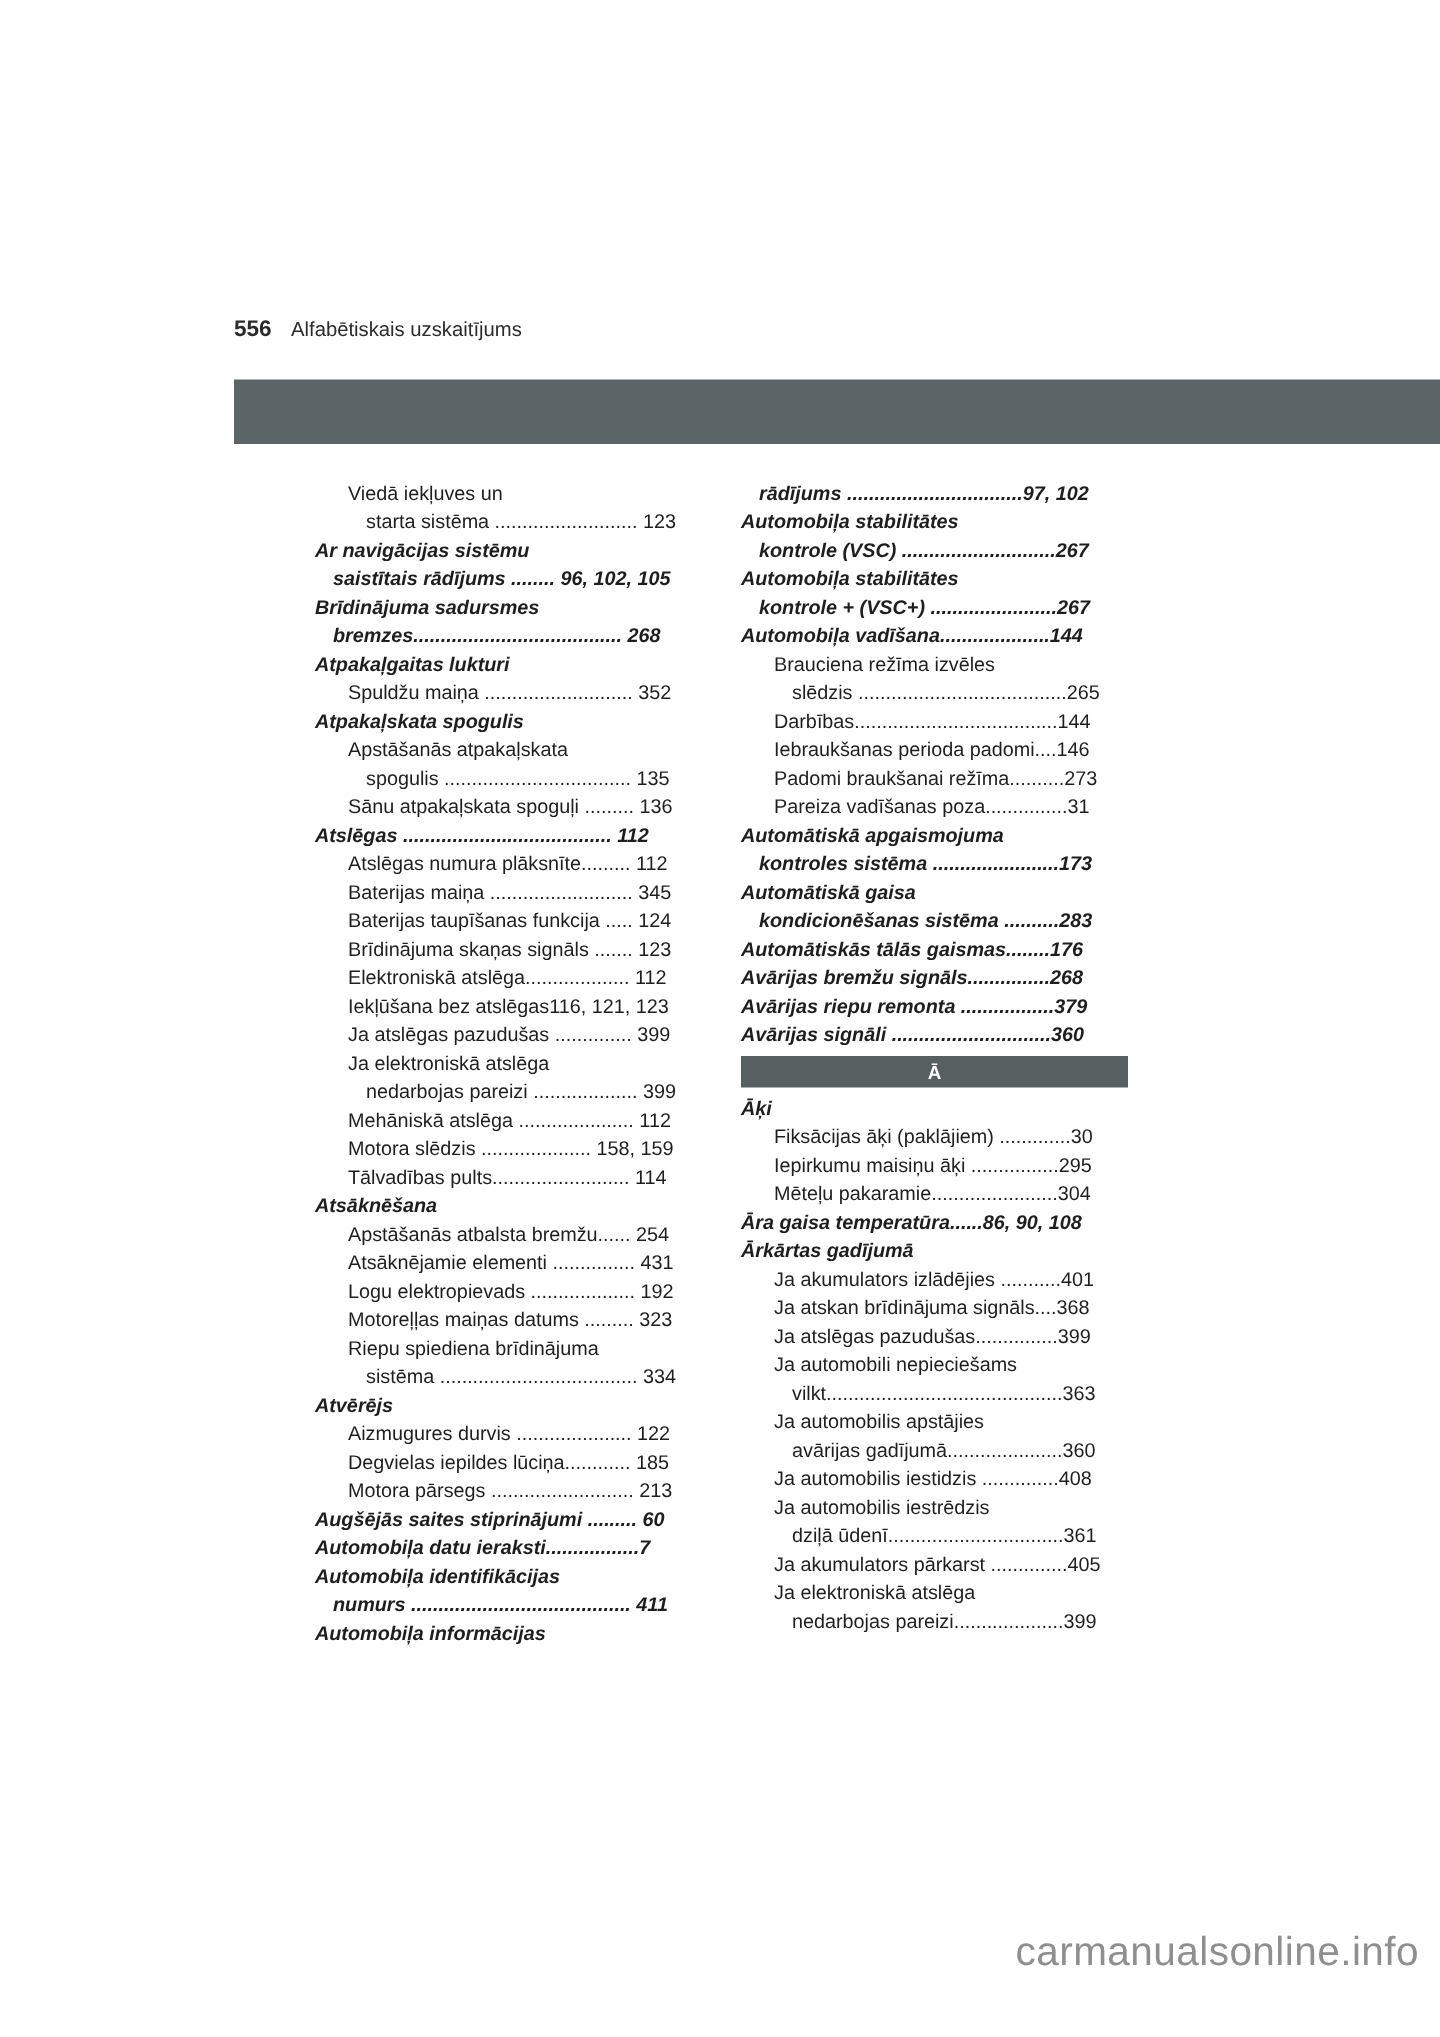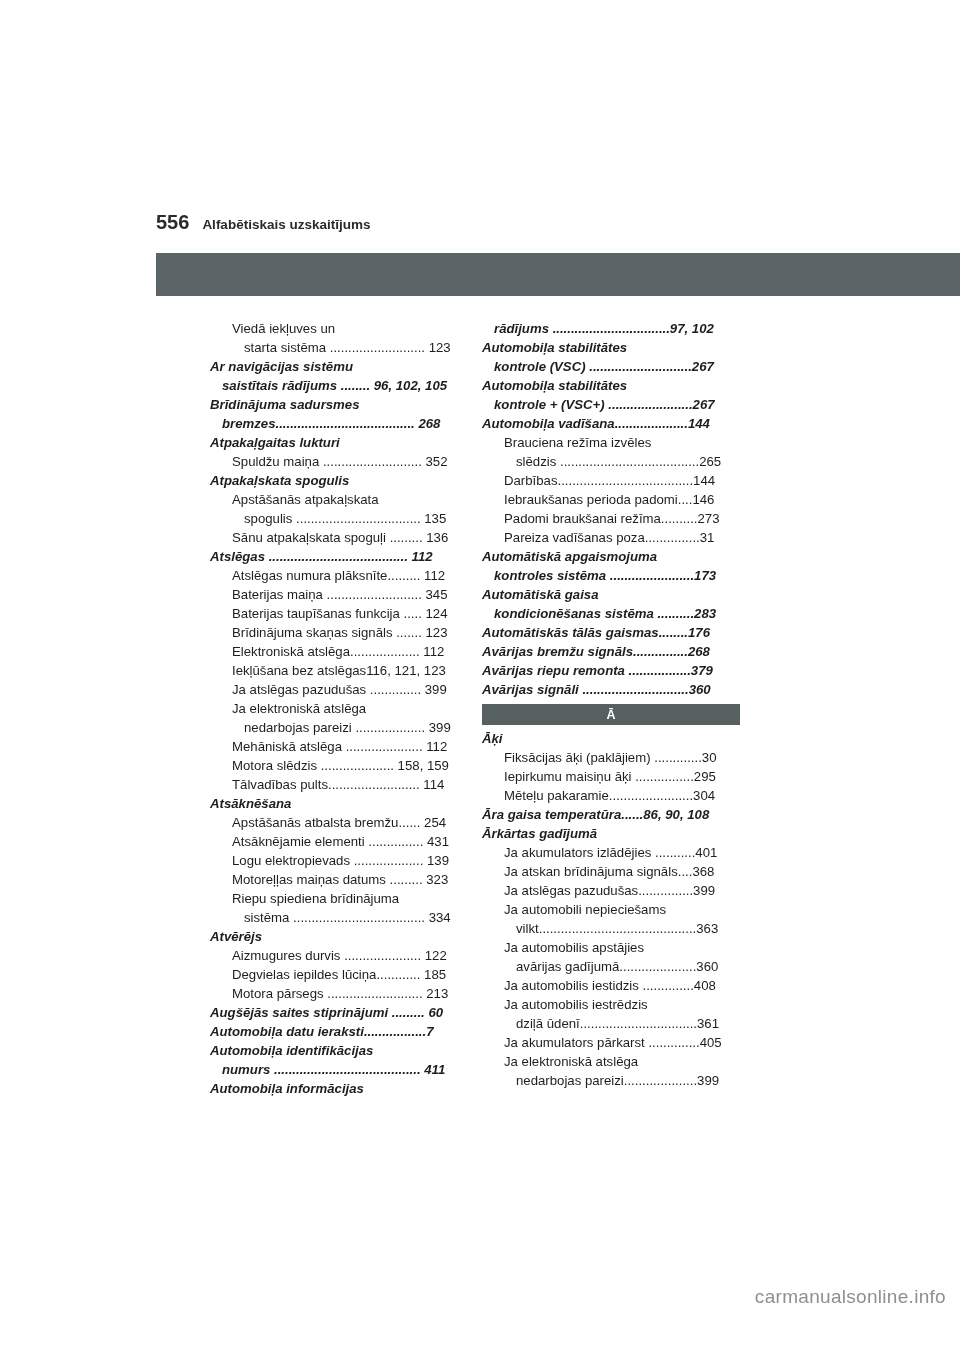--- a/index.html
+++ b/index.html
@@ -5,36 +5,36 @@
   html, body { margin: 0; padding: 0; }
   body {
     width: 960px; height: 1358px;
     background: #ffffff;
     position: relative;
     overflow: hidden;
     font-family: "Liberation Sans", sans-serif;
     color: #222222;
   }
   .header-row { position: absolute; left: 156px; top: 211px; display: flex; align-items: baseline; gap: 13px; }
-  .page-number { font-size: 20px; font-weight: 700; color: #2b2b2b; }
-  .page-title  { font-size: 13.5px; font-weight: 700; color: #2b2b2b; }
+  .page-number { font-size: 15px; font-weight: 700; color: #2b2b2b; }
+  .page-title  { font-size: 13.5px; font-weight: 400; color: #2b2b2b; }
   .header-bar  { position: absolute; left: 156px; top: 253px; width: 804px; height: 43px; background:#5b6568; }
-  .content { position: absolute; left: 210px; top: 319px; display: flex; gap: 14px; }
+  .content { position: absolute; left: 210px; top: 319px; display: flex; gap: 26px; }
   .col { width: 258px; }
   .line { font-size: 13.2px; line-height: 19px; white-space: nowrap; color: #1e1e1e; }
   .line.b { font-weight: 700; font-style: italic; }
   .line.i1 { padding-left: 12px; }
   .line.i2 { padding-left: 22px; }
   .line.i3 { padding-left: 34px; }
   .section-bar {
     margin: 5px 0 4px 0; height: 21px; background: #566061;
     color: #ffffff; font-weight: 700; font-size: 12.5px;
     display: flex; align-items: center; justify-content: center;
   }
-  .watermark { position: absolute; right: 14px; top: 1286px; font-size: 19px; color: #8f8f8f; letter-spacing: 0.3px; }
+  .watermark { position: absolute; right: 14px; top: 1286px; font-size: 27px; color: #8f8f8f; letter-spacing: 0.3px; }
 </style>
 </head>
 <body>
 
 <div class="header-row">
   <span class="page-number">556</span>
   <span class="page-title">Alfabētiskais uzskaitījums</span>
 </div>
 
 <div class="header-bar" style="background: rgb(91, 101, 104);"></div>
@@ -62,21 +62,21 @@
       <div class="line r i2">Iekļūšana bez atslēgas116, 121, 123</div>
       <div class="line r i2">Ja atslēgas pazudušas .............. 399</div>
       <div class="line r i2">Ja elektroniskā atslēga</div>
       <div class="line r i3">nedarbojas pareizi ................... 399</div>
       <div class="line r i2">Mehāniskā atslēga ..................... 112</div>
       <div class="line r i2">Motora slēdzis .................... 158, 159</div>
       <div class="line r i2">Tālvadības pults......................... 114</div>
       <div class="line b i0">Atsāknēšana</div>
       <div class="line r i2">Apstāšanās atbalsta bremžu...... 254</div>
       <div class="line r i2">Atsāknējamie elementi ............... 431</div>
-      <div class="line r i2">Logu elektropievads ................... 139</div>
+      <div class="line r i2">Logu elektropievads ................... 192</div>
       <div class="line r i2">Motoreļļas maiņas datums ......... 323</div>
       <div class="line r i2">Riepu spiediena brīdinājuma</div>
       <div class="line r i3">sistēma .................................... 334</div>
       <div class="line b i0">Atvērējs</div>
       <div class="line r i2">Aizmugures durvis ..................... 122</div>
       <div class="line r i2">Degvielas iepildes lūciņa............ 185</div>
       <div class="line r i2">Motora pārsegs .......................... 213</div>
       <div class="line b i0">Augšējās saites stiprinājumi ......... 60</div>
       <div class="line b i0">Automobiļa datu ieraksti.................7</div>
       <div class="line b i0">Automobiļa identifikācijas</div>

